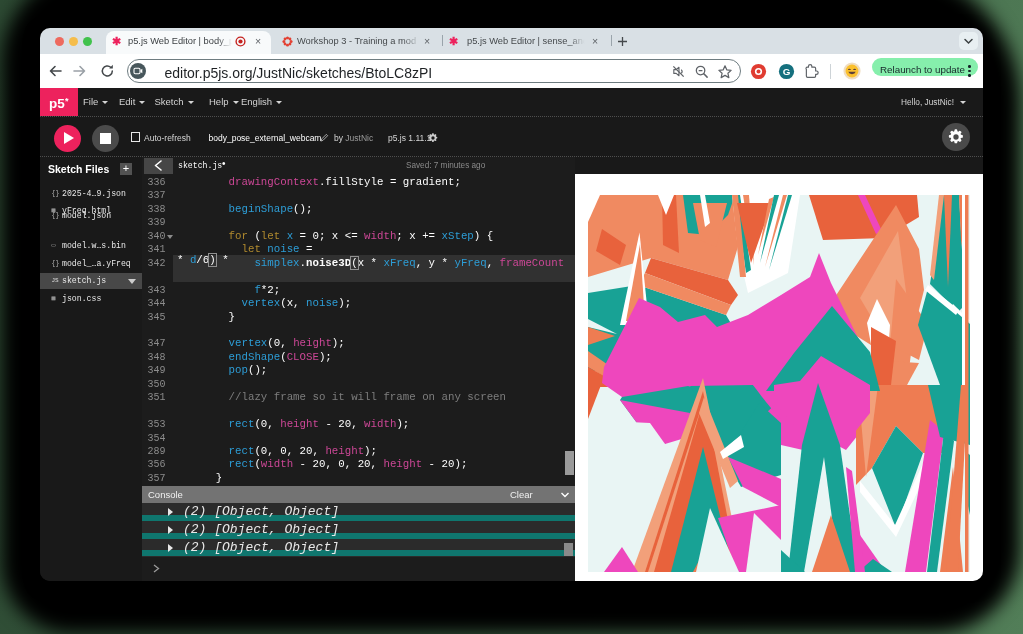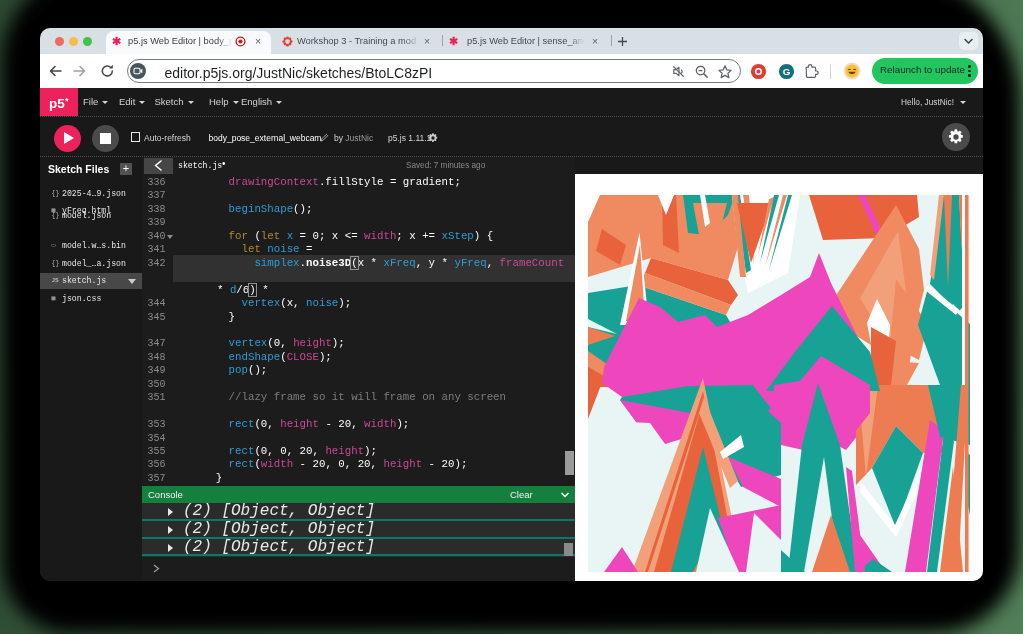--- a/index.html
+++ b/index.html
@@ -36,23 +36,23 @@
 .ficon { position:absolute; left:11.5px; top:0; font-size:6.5px; color:#b5b5b5; letter-spacing:0; }
 .fname { position:absolute; left:22px; top:0; }
 #edtabs { position:absolute; left:0; top:0; width:435px; height:17px; background:#1c1c1c; }
 #backbtn { position:absolute; left:1.5px; top:1px; width:29.5px; height:15.5px; background:#464646; }
 #code { position:absolute; left:0; top:17px; width:435px; height:312px; background:#1c1c1c; font-family:"Liberation Mono",monospace; font-size:10.75px; }
 .cl { position:absolute; left:0; width:435px; height:13.45px; line-height:13.45px; white-space:pre; }
 .ln { position:absolute; left:0; top:0; width:23.5px; text-align:right; color:#8c8c8c; font-size:10px; }
 .ct { position:absolute; left:35px; top:0; color:#fdfdfd; }
 .cy { color:#2d9dd6; } .pk { color:#cc4796; } .gd { color:#b08a2e; } .cm { color:#7d7d7d; } .wh { color:#fdfdfd; }
 .hl { position:absolute; left:31px; width:404px; height:27px; background:#313131; }
-#conshead { position:absolute; left:0; top:329px; width:435px; height:23px; background:#15803d; color:#f0f0f0; font-size:9.5px; line-height:17px; }
+#conshead { position:absolute; left:0; top:329px; width:435px; height:23px; background:#737373; color:#f0f0f0; font-size:9.5px; line-height:17px; }
 #conslog { position:absolute; left:0; top:346px; width:435px; height:53.5px; background:#2b2b2b; }
-.crow { position:relative; width:435px; height:17.8px; border-bottom:2px solid #0f766e; font-family:"Liberation Mono",monospace; font-style:italic; font-size:16px; color:#e8e8e8; line-height:17.8px; }
+.crow { position:relative; width:435px; height:17.8px; border-bottom:6px solid #0f766e; font-family:"Liberation Mono",monospace; font-style:italic; font-size:13px; color:#e8e8e8; line-height:17.8px; }
 #consin { position:absolute; left:0; top:399.5px; width:435px; height:24.5px; background:#1c1c1c; }
 .tri { display:inline-block; width:0; height:0; }
 </style></head>
 <body>
 <div id="page">
  <div id="shadow"></div>
  <div id="win">
   <div id="tabstrip">
     <div class="tl" style="left:14.8px; background:#ee6a5e;"></div>
     <div class="tl" style="left:28.6px; background:#f5bd4b;"></div>
@@ -139,21 +139,21 @@
     <svg style="position:absolute; left:763px; top:8.5px;" width="16" height="16" viewBox="0 0 19 19">
           <path d="M6.5 5 V4 a2 2 0 0 1 4 0 v1 h3 a1.5 1.5 0 0 1 1.5 1.5 v3 h1 a2 2 0 0 1 0 4 h-1 v2 a1.5 1.5 0 0 1 -1.5 1.5 h-8 a1.5 1.5 0 0 1 -1.5 -1.5 v-8 A1.5 1.5 0 0 1 5.5 5 Z" fill="none" stroke="#5f6368" stroke-width="1.4" stroke-linejoin="round"></path>
         </svg>
     <div style="position:absolute; left:790px; top:9.5px; width:1px; height:15px; background:#cdd3d7;"></div>
     <svg style="position:absolute; left:803px; top:8px;" width="18" height="18" viewBox="0 0 21 21">
           <circle cx="10.5" cy="10.5" r="10" fill="#f0ddc0"></circle>
           <circle cx="10.5" cy="10.5" r="7.5" fill="#fbc02d"></circle>
           <path d="M5.8 9.2 a1.7 1.3 0 0 1 3.4 0 M11.8 9.2 a1.7 1.3 0 0 1 3.4 0" fill="#5d4037"></path>
           <path d="M6.2 11.5 a4.4 3.6 0 0 0 8.6 0 Z" fill="#5d4037"></path>
         </svg>
-    <div style="position:absolute; left:832px; top:4px; width:106px; height:26px; background:#22c55e; border-radius:13px;">
+    <div style="position:absolute; left:832px; top:4px; width:106px; height:18px; background:#86efac; border-radius:13px;">
       <span style="position:absolute; left:8px; top:6px; font-size:9.8px; color:#17262a;">Relaunch to update</span>
       <div style="position:absolute; left:96px; top:7px; width:3px;">
         <div style="width:2.6px;height:2.6px;border-radius:50%;background:#17262a;margin-bottom:2px;"></div>
         <div style="width:2.6px;height:2.6px;border-radius:50%;background:#17262a;margin-bottom:2px;"></div>
         <div style="width:2.6px;height:2.6px;border-radius:50%;background:#17262a;"></div>
       </div>
     </div>
   </div>
   <div id="p5nav">
     <div id="p5logo">p5<span style="font-size:9px; vertical-align:4px;">*</span></div>
@@ -203,21 +203,21 @@
       <div class="frow" style="top:51px;padding-left:32px;">
             <span class="ficon">{}</span>
             <span class="fname">model.json</span>
           </div>
       <div class="frow" style="top:81px;">
             <span class="ficon">▭</span>
             <span class="fname">model.w…s.bin</span>
           </div>
       <div class="frow" style="top:98.5px;">
             <span class="ficon">{}</span>
-            <span class="fname">model_…a.json</span>
+            <span class="fname">model_…a.yFreq</span>
           </div>
       <div class="frow" style="top:116px; background:#484848;">
             <span class="ficon" style="font-size:6px; color:#ddd;">JS</span>
             <span class="fname">sketch.js</span>
         <span class="tri" style="position:absolute; left:88px; top:6px; border-left:4px solid transparent; border-right:4px solid transparent; border-top:5px solid #ccc;"></span>
           </div>
       <div class="frow" style="top:133.5px;">
             <span class="ficon">▩</span>
             <span class="fname">json.css</span>
           </div>
@@ -233,31 +233,32 @@
       </div>
       <div id="code">
             <div class="hl" style="top:81.20px;"></div>
             <div class="cl" style="top:2.00px;"><span class="ln">336</span><span class="ct" style="left:86.60px;"><span class="pk">drawingContext</span><span class="wh">.fillStyle = gradient;</span></span></div>
             <div class="cl" style="top:15.45px;"><span class="ln">337</span></div>
             <div class="cl" style="top:28.90px;"><span class="ln">338</span><span class="ct" style="left:86.60px;"><span class="cy">beginShape</span><span class="wh">();</span></span></div>
             <div class="cl" style="top:42.35px;"><span class="ln">339</span></div>
             <div class="cl" style="top:55.80px;"><span class="ln">340</span><span style="position:absolute;left:25px;top:5px;width:0;height:0;border-left:3.5px solid transparent;border-right:3.5px solid transparent;border-top:4.5px solid #8c8c8c;"></span><span class="ct" style="left:86.60px;"><span class="gd">for</span><span class="wh"> (</span><span class="gd">let</span><span class="wh"> </span><span class="cy">x</span><span class="wh"> = 0; x &lt;= </span><span class="pk">width</span><span class="wh">; x += </span><span class="cy">xStep</span><span class="wh">) {</span></span></div>
             <div class="cl" style="top:69.25px;"><span class="ln">341</span><span class="ct" style="left:99.50px;"><span class="gd">let</span><span class="wh"> </span><span class="cy">noise</span><span class="wh"> =</span></span></div>
             <div class="cl" style="top:82.70px;"><span class="ln">342</span><span class="ct" style="left:112.40px;"><span class="cy">simplex</span><span class="wh">.</span><span class="wh" style="font-weight:bold;">noise3D</span><span class="wh" style="outline:1px solid #909090;">(</span><span class="wh">x * </span><span class="cy">xFreq</span><span class="wh">, y * </span><span class="cy">yFreq</span><span class="wh">, </span><span class="pk">frameCount</span></span></div>
-            <div class="cl" style="top:110px;margin-left:40px;"><span class="ct" style="left:35.00px;"><span class="wh">* </span><span class="cy">d</span><span class="wh">/6</span><span class="wh" style="outline:1px solid #909090;">)</span><span class="wh"> *</span></span></div>
+            <div class="cl" style="top:80px;"><span class="ct" style="left:35.00px;"><span class="wh">* </span><span class="cy">d</span><span class="wh">/6</span><span class="wh" style="outline:1px solid #909090;">)</span><span class="wh"> *</span></span></div>
+            <div class="cl" style="top:109.60px;"><span class="ln">343</span><span class="ct" style="left:112.40px;"><span class="cy">f</span><span class="wh">*2;</span></span></div>
             <div class="cl" style="top:123.05px;"><span class="ln">344</span><span class="ct" style="left:99.50px;"><span class="cy">vertex</span><span class="wh">(x, </span><span class="cy">noise</span><span class="wh">);</span></span></div>
             <div class="cl" style="top:136.50px;"><span class="ln">345</span><span class="ct" style="left:86.60px;"><span class="wh">}</span></span></div>
             <div class="cl" style="top:163.40px;"><span class="ln">347</span><span class="ct" style="left:86.60px;"><span class="cy">vertex</span><span class="wh">(0, </span><span class="pk">height</span><span class="wh">);</span></span></div>
             <div class="cl" style="top:176.85px;"><span class="ln">348</span><span class="ct" style="left:86.60px;"><span class="cy">endShape</span><span class="wh">(</span><span class="pk">CLOSE</span><span class="wh">);</span></span></div>
             <div class="cl" style="top:190.30px;"><span class="ln">349</span><span class="ct" style="left:86.60px;"><span class="cy">pop</span><span class="wh">();</span></span></div>
             <div class="cl" style="top:203.75px;"><span class="ln">350</span></div>
             <div class="cl" style="top:217.20px;"><span class="ln">351</span><span class="ct" style="left:86.60px;"><span class="cm">//lazy frame so it will frame on any screen</span></span></div>
             <div class="cl" style="top:244.10px;"><span class="ln">353</span><span class="ct" style="left:86.60px;"><span class="cy">rect</span><span class="wh">(0, </span><span class="pk">height</span><span class="wh"> - 20, </span><span class="pk">width</span><span class="wh">);</span></span></div>
             <div class="cl" style="top:257.55px;"><span class="ln">354</span></div>
-            <div class="cl" style="top:271.00px;"><span class="ln">355</span><span class="ct" style="left:86.60px;"><span class="cy">rect</span><span class="wh">(0, 0, 20, </span><span class="pk">height</span><span class="wh">);</span></span></div>
+            <div class="cl" style="top:271.00px;"><span class="ln">289</span><span class="ct" style="left:86.60px;"><span class="cy">rect</span><span class="wh">(0, 0, 20, </span><span class="pk">height</span><span class="wh">);</span></span></div>
             <div class="cl" style="top:284.45px;"><span class="ln">356</span><span class="ct" style="left:86.60px;"><span class="cy">rect</span><span class="wh">(</span><span class="pk">width</span><span class="wh"> - 20, 0, 20, </span><span class="pk">height</span><span class="wh"> - 20);</span></span></div>
             <div class="cl" style="top:297.90px;"><span class="ln">357</span><span class="ct" style="left:73.70px;"><span class="wh">}</span></span></div>
           </div>
       <div id="conshead">
         <span style="position:absolute; left:6px;">Console</span>
         <span style="position:absolute; left:368px;">Clear</span>
         <svg style="position:absolute; left:418px; top:5px;" width="10" height="8" viewBox="0 0 10 8">
               <path d="M1.5 2 L5 5.5 L8.5 2" fill="none" stroke="#fff" stroke-width="1.4"></path>
             </svg>
       </div>

